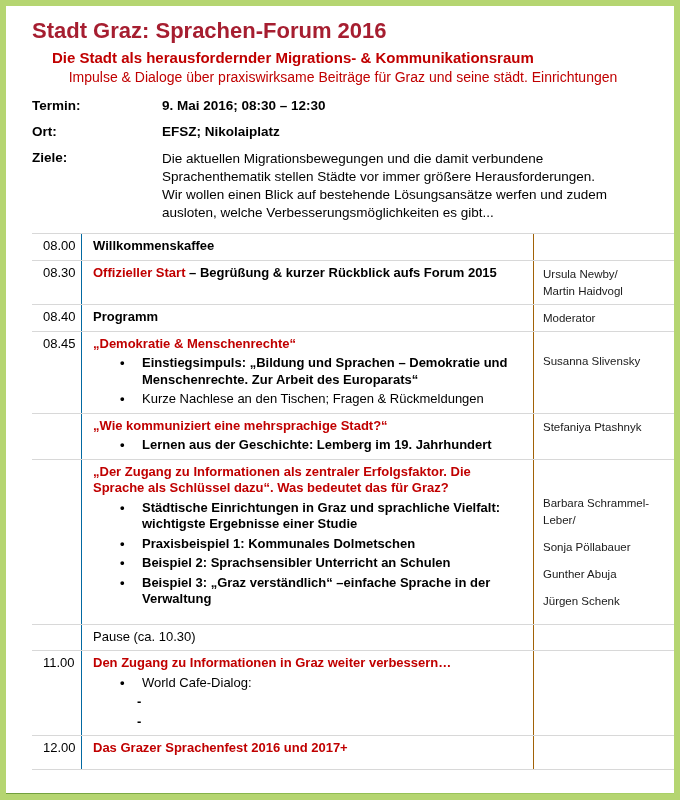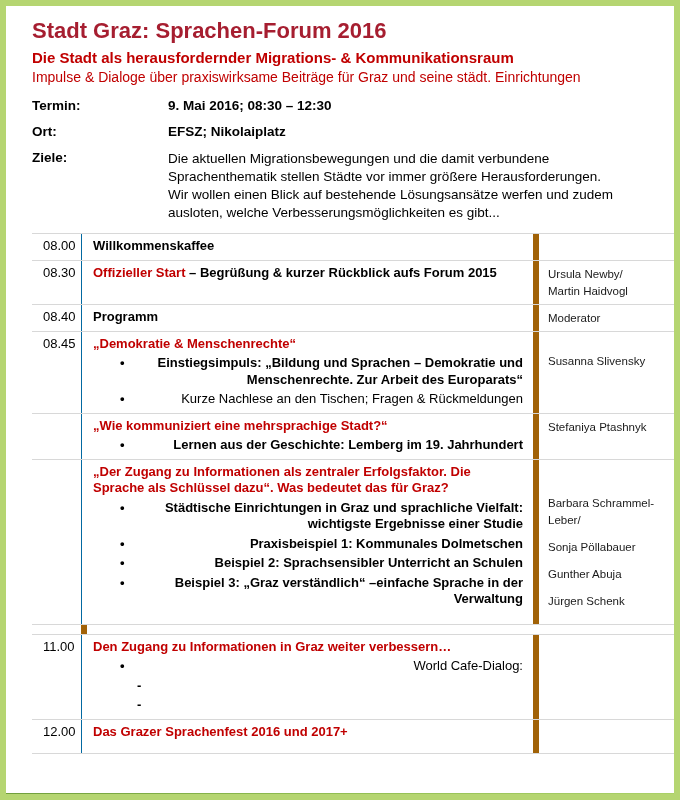--- a/index.html
+++ b/index.html
@@ -13,37 +13,37 @@
     font-family: "Liberation Sans", sans-serif;
     color: #000;
   }
   body::after {
     content: "";
     position: absolute; left: -6px; right: -6px; bottom: -6px; height: 7px;
     background: linear-gradient(to right, #6f9e3c 0%, #8fbc51 45%, #abd169 100%);
   }
   .header { padding: 13px 20px 0 26px; }
   h1.title { margin: 0 0 6px 0; font-size: 22px; line-height: 1.1; font-weight: bold; color: #a61e30; }
-  .sub { font-size: 15px; font-weight: bold; color: #c00000; margin-bottom: 3px; }
-  .tag { font-size: 14px; color: #c00000; margin-bottom: 13px; }
-  .meta .mrow { display: flex; margin-bottom: 11px; font-size: 13.5px; gap: 6px; }
+  .sub { font-size: 15px; font-weight: bold; color: #c00000; margin-bottom: 3px; margin-left: 20px; }
+  .tag { font-size: 14px; color: #c00000; margin-bottom: 13px; text-align: center; }
+  .meta .mrow { display: flex; margin-bottom: 11px; font-size: 13.5px; }
   .mlabel { width: 130px; flex: none; font-weight: bold; }
   .meta .mrow:nth-child(1) .mvalue, .meta .mrow:nth-child(2) .mvalue { font-weight: bold; }
   .mvalue.para { max-width: 456px; line-height: 18px; }
   .sched { margin: 7px 0 0 26px; width: 642px; font-size: 13px; }
   .srow { display: grid; grid-template-columns: 49px 452px 141px; border-top: 1px solid #d8d8d8; }
   .srow:last-child { border-bottom: 1px solid #d8d8d8; }
   .time { padding: 4px 0 0 11px; }
   .cont { padding: 4px 10px 5px 11px; border-left: 1px solid #0369a1; line-height: 16.5px; }
-  .names { border-left: 6px solid #a16207; padding: 5px 2px 4px 9px; font-size: 11.5px; line-height: 17px; color: #1a1a1a; }
+  .names { border-left: 1px solid #a16207; padding: 5px 2px 4px 9px; font-size: 11.5px; line-height: 17px; color: #1a1a1a; }
   .b1, .b2 { display: flex; margin-top: 3px; }
   .mk { flex: none; font-weight: bold; }
   .b1 .mk { width: 22px; margin-left: 27px; }
   .b2 .mk { width: 25px; margin-left: 44px; }
-  .tx { flex: 1 1 auto; text-align: right; }
+  .tx { flex: 1 1 auto; }
   .s-rb { color: #c00000; font-weight: bold; }
   .s-b  { font-weight: bold; }
   .s-r  { font-weight: normal; }
   
   .sched .srow:nth-child(4) .names { padding-top: 21px; }
   .sched .srow:nth-child(6) .names { padding-top: 35px; }
   .sched .srow:nth-child(6) .nm { margin-bottom: 10px; }
   .sched .srow:nth-child(9) .names { padding-top: 29px; }
 </style>
 </head>
@@ -149,20 +149,23 @@
       </div>
       <div class="names">
         <div class="nm">Barbara Schrammel-Leber/</div>
         <div class="nm">Sonja Pöllabauer</div>
         <div class="nm">Gunther Abuja</div>
         <div class="nm">Jürgen Schenk</div>
       </div>
     </div>
     <div class="srow">
       <div class="time"></div>
+      <div class="cont">
+        <div class="ln"><span class="s-r">Pause (ca. 10.30)</span></div>
+      </div>
       <div class="names"></div>
     </div>
     <div class="srow">
       <div class="time">11.00</div>
       <div class="cont">
         <div class="ln"><span class="s-rb">Den Zugang zu Informationen in Graz weiter verbessern…</span></div>
         <div class="b1">
           <span class="mk">•</span>
           <span class="tx s-r">World Cafe-Dialog:</span>
         </div>

